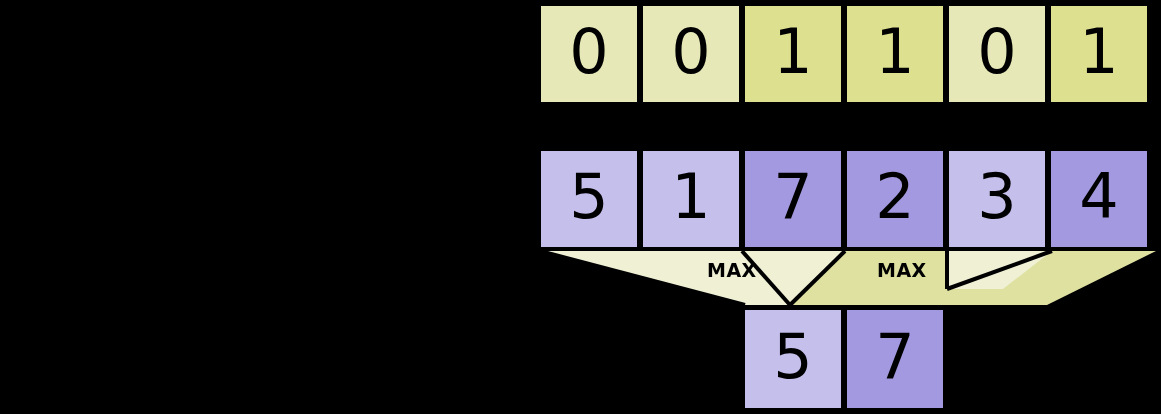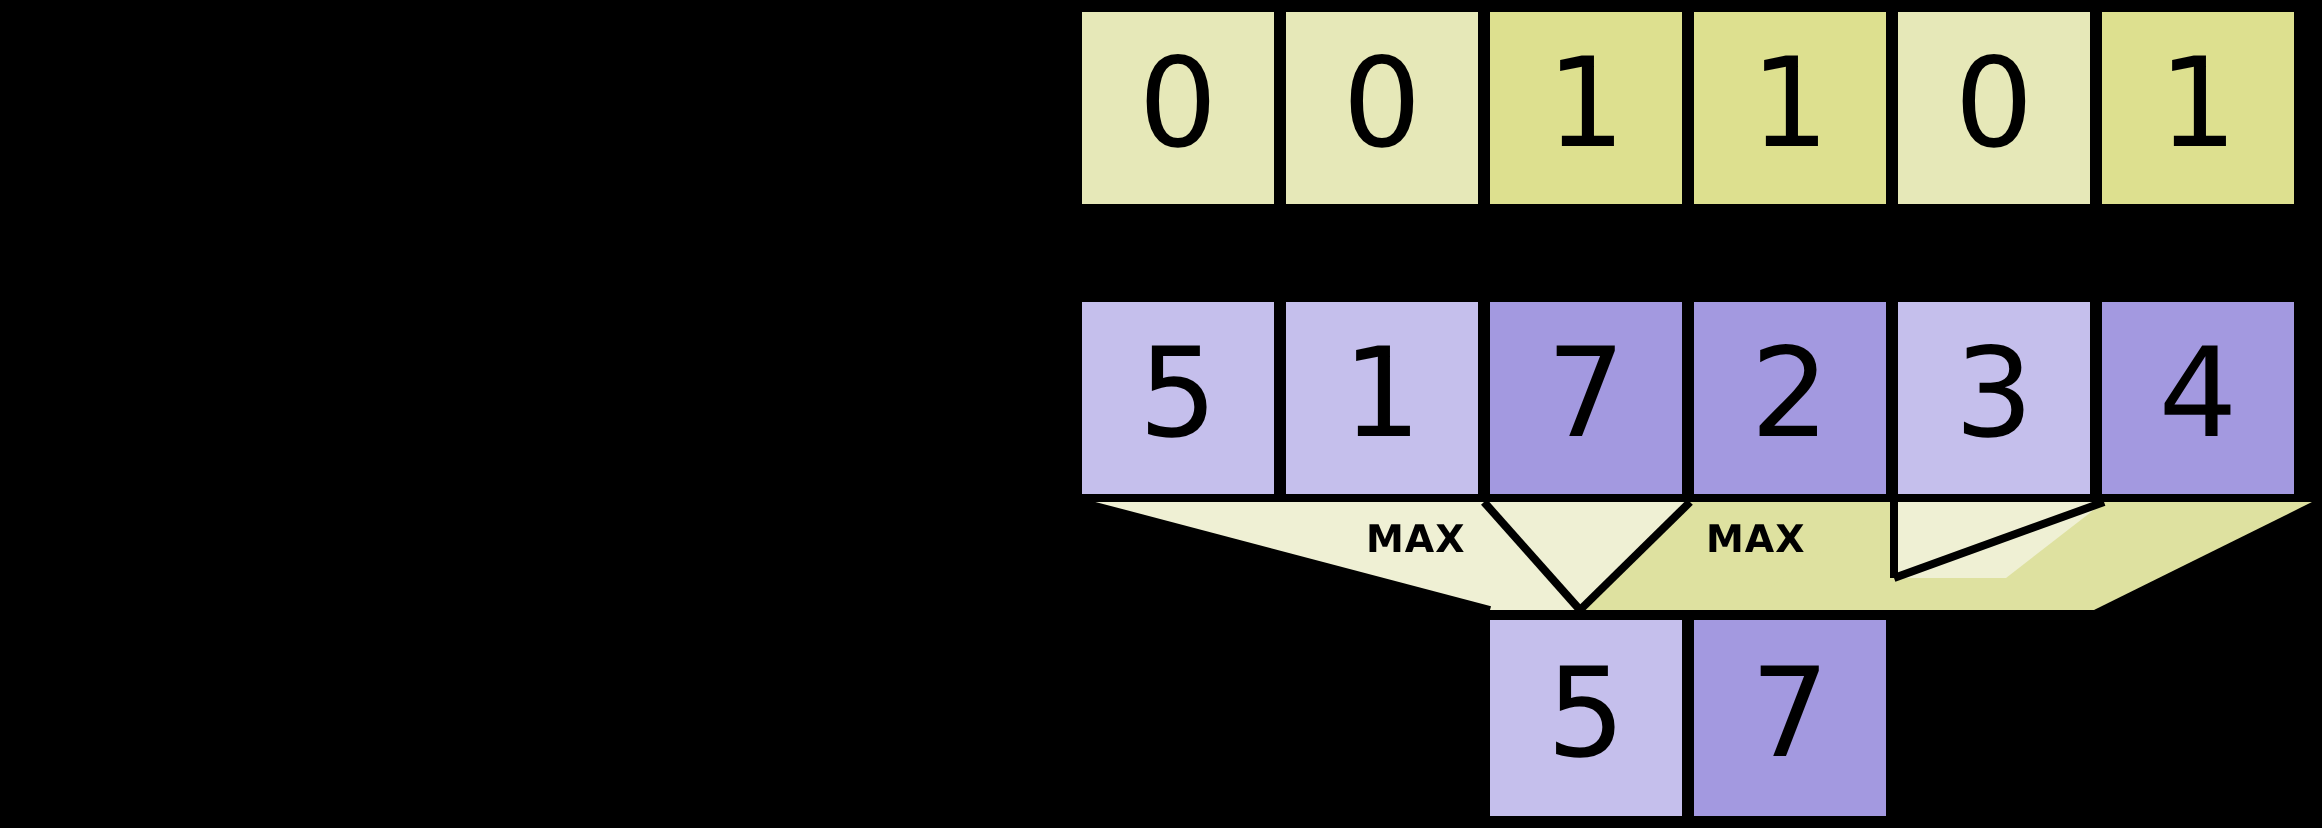--- a/index.html
+++ b/index.html
@@ -40,20 +40,21 @@
     top: -2px;
   }
   .max-label {
     position: absolute;
     font-size: 19px;
     font-weight: bold;
     color: #000000;
     letter-spacing: 0.5px;
     font-family: "DejaVu Sans", "Liberation Sans", sans-serif;
     white-space: nowrap;
+    margin-left: 24px;
   }
 </style>
 </head>
 <body>
 
 <div id="stage">
 
   <svg class="funnel-layer" viewBox="0 0 1161 414">
 
     <polygon points="742,251 1156,251 1047,305 790,305" fill="#dee1a0" stroke="none"></polygon>

